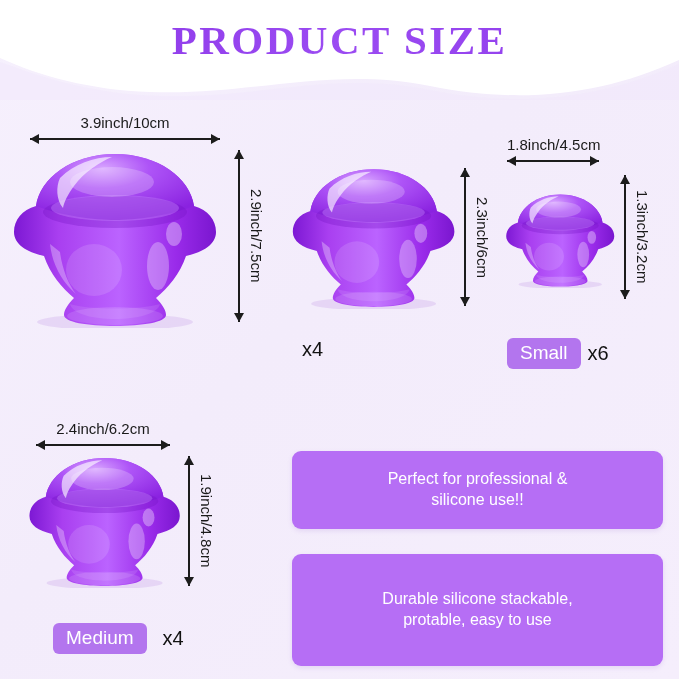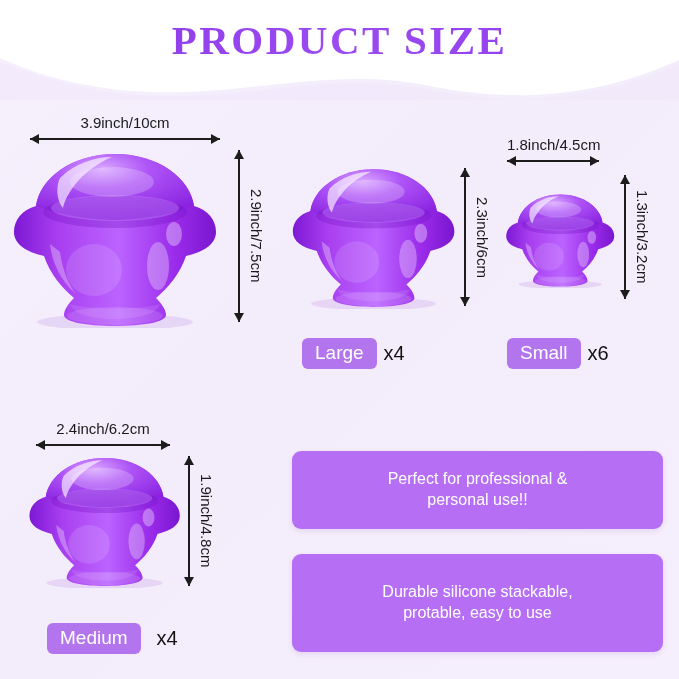--- a/index.html
+++ b/index.html
@@ -175,21 +175,20 @@
   </svg>
 
   <div class="dim-v" style="left:178px; top:40px; height:138px;">
     <div class="line"></div>
     <div class="cap-t"></div>
     <div class="cap-b"></div>
     <div class="dim-v-label">2.3inch/6cm</div>
   </div>
 
   <div class="badge-row" style="left:22px; top:210px;">
-    <div class="size-badge">Large</div>
     <div class="qty">x4</div>
   </div>
 </div>
 
 <div class="cup-block" style="left:495px; top:128px; width:184px; height:257px;">
 
   <div class="dim-h" style="left:12px; top:26px; width:92px;">
     <div class="dim-h-label">1.8inch/4.5cm</div>
     <div class="line"></div>
     <div class="cap-l"></div>
@@ -284,27 +283,27 @@
     <path d="M62,156 C80,162 132,162 152,156 C150,166 128,171 107,171 C86,171 64,166 62,156 Z" fill="#ffffff" opacity="0.10"></path>
   </svg>
 
   <div class="dim-v" style="left:182px; top:48px; height:130px;">
     <div class="line"></div>
     <div class="cap-t"></div>
     <div class="cap-b"></div>
     <div class="dim-v-label">1.9inch/4.8cm</div>
   </div>
 
-  <div class="badge-row" style="left:47px; top:215px;gap:16px;">
+  <div class="badge-row" style="left:53px; top:215px;gap:16px;">
     <div class="size-badge">Medium</div>
     <div class="qty">x4</div>
   </div>
 </div>
 
 <div class="callout" style="left:292px; top:451px; width:371px; height:78px;">
   <span>Perfect for professional &amp;</span>
-  <span>personal use!!</span>
-</div>
-
-<div class="callout" style="left:292px; top:554px; width:371px; height:98px;">
+  <span>silicone use!!</span>
+</div>
+
+<div class="callout" style="left:292px; top:554px; width:371px; height:112px;">
   <span>Durable silicone stackable,</span>
   <span>protable, easy to use</span>
 </div>
 
 </body></html>

